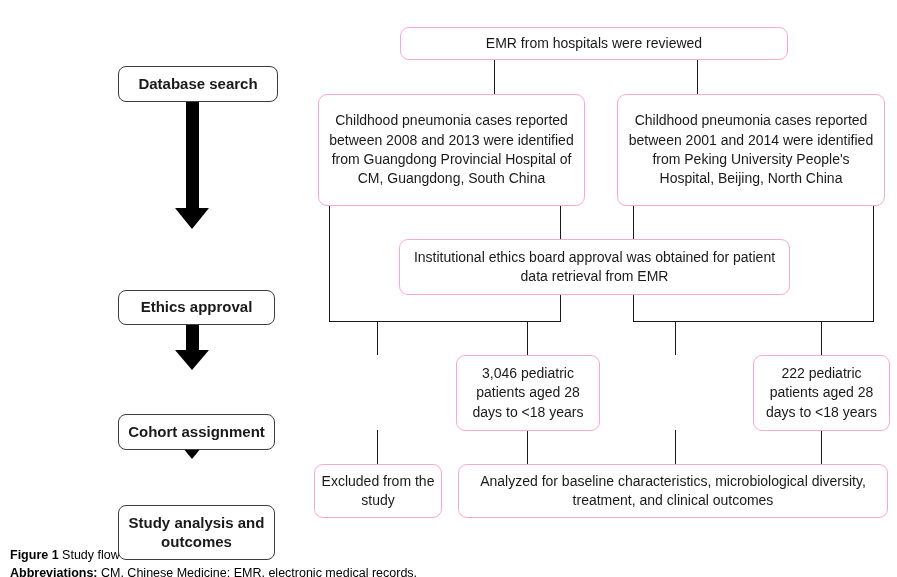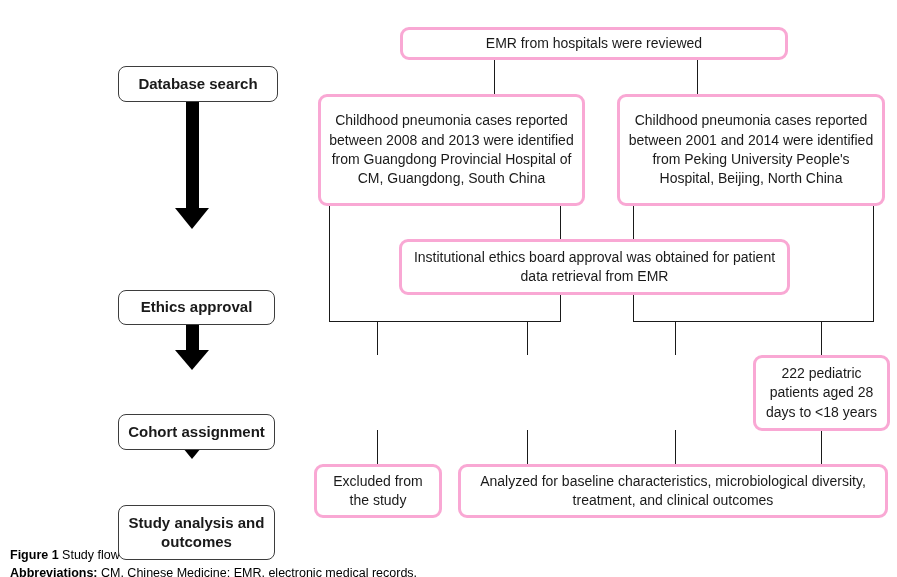--- a/index.html
+++ b/index.html
@@ -3,21 +3,21 @@
 <meta charset="utf-8">
 <style>
   html,body{margin:0;padding:0;background:#ffffff;}
   #figure-canvas{
     position:relative;width:897px;height:577px;background:#ffffff;
     font-family:"Liberation Sans","DejaVu Sans",sans-serif;color:#1a1a1a;
     overflow:hidden;
   }
   .flow-box{
     position:absolute;box-sizing:border-box;background:#ffffff;
-    border:3px solid #f9a8d4;border-radius:9px;
+    border:1px solid #f9a8d4;border-radius:9px;
     display:flex;align-items:center;justify-content:center;text-align:center;
     font-size:14px;line-height:1.38;padding:2px 6px;z-index:2;
   }
   .stage-box{
     position:absolute;box-sizing:border-box;background:#ffffff;
     border:1.5px solid #3d3d3d;border-radius:8px;
     display:flex;align-items:center;justify-content:center;text-align:center;
     font-size:15px;font-weight:bold;line-height:1.25;padding:2px 6px;z-index:2;margin-top:40px;
   }
   .cline{position:absolute;background:#1a1a1a;z-index:1;}
@@ -87,20 +87,23 @@
 
   <div class="flow-box" style="left:617px;top:94px;width:268px;height:112px;">
     <span>Childhood pneumonia cases reported between 2001 and 2014 were identified from Peking University People's Hospital, Beijing, North China</span>
   </div>
 
   <div class="flow-box ethics-top" style="left:399px;top:239px;width:391px;height:56px;">
     <span>Institutional ethics board approval was obtained for patient data retrieval from EMR</span>
   </div>
 
 
+  <div class="flow-box" style="left:456px;top:355px;width:144px;height:76px;">
+    <span>3,046 pediatric patients aged 28 days to &lt;18 years</span>
+  </div>
 
 
   <div class="flow-box" style="left:753px;top:355px;width:137px;height:76px;">
     <span>222 pediatric patients aged 28 days to &lt;18 years</span>
   </div>
 
   <div class="flow-box" style="left:314px;top:464px;width:128px;height:54px;">
     <span>Excluded from the study</span>
   </div>
 

